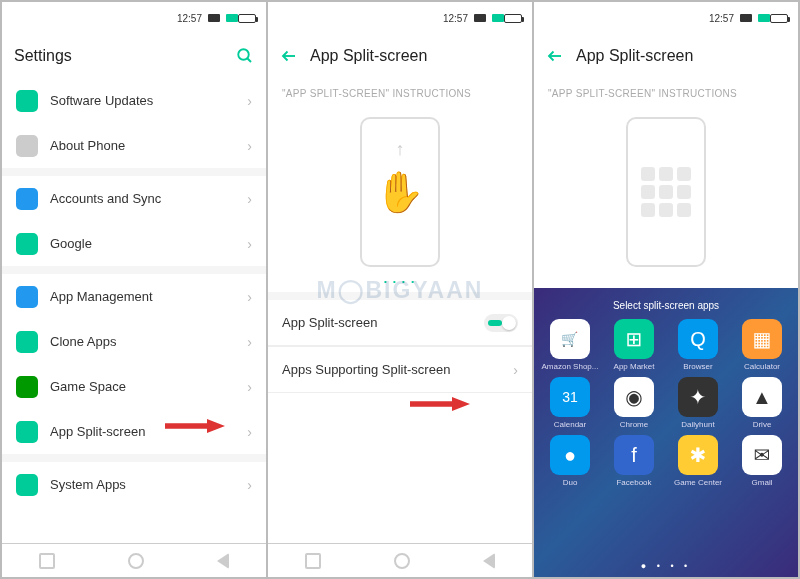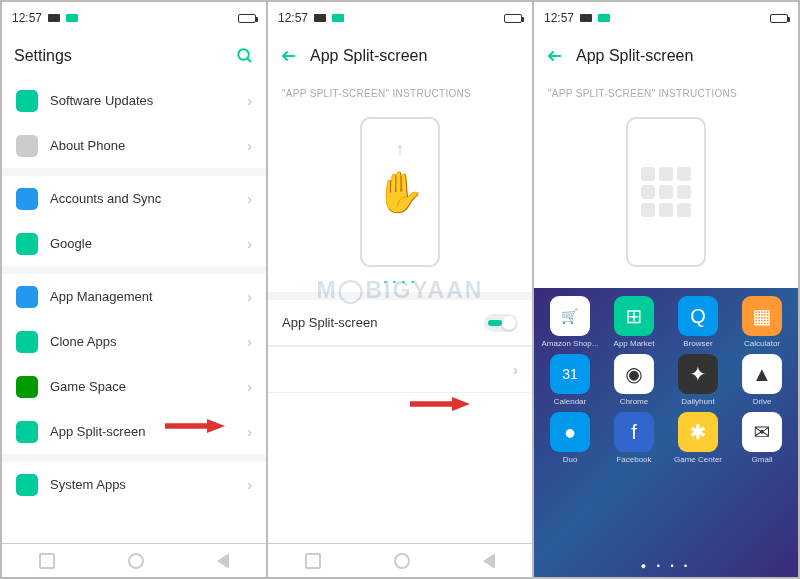--- a/index.html
+++ b/index.html
@@ -1,19 +1,19 @@
 <!DOCTYPE html>
 <html><head>
 <meta charset="utf-8">
 <style>
 *{box-sizing:border-box;margin:0;padding:0}
 body{background:#e8e8e8;font-family:-apple-system,sans-serif;display:flex;justify-content:center;align-items:center;min-height:579px}
 .container{width:800px;height:579px;display:flex;gap:2px;background:#bbb;padding:2px;position:relative}
 .phone{flex:1;background:#fff;display:flex;flex-direction:column;overflow:hidden}
-.statusbar{height:22px;display:flex;align-items:center;padding:16px 10px;font-size:12px;color:#333;justify-content:space-between;background:#fff}
+.statusbar{height:22px;display:flex;align-items:center;padding:16px 10px;font-size:10px;color:#333;justify-content:flex-end;background:#fff}
 .sb-left{display:flex;gap:6px;align-items:center}
 .sb-icon{width:12px;height:8px;background:#333;border-radius:1px}
 .sb-icon.g{background:#0c9}
 .battery{width:18px;height:9px;border:1px solid #333;border-radius:2px;position:relative}
 .battery::after{content:'';position:absolute;right:-3px;top:2px;width:2px;height:5px;background:#333;border-radius:0 1px 1px 0}
 .header{height:44px;display:flex;align-items:center;padding:0 12px;gap:12px}
 .title{font-size:16px;color:#222}
 .back{width:18px;height:18px;color:#0c9}
 .search{margin-left:auto;width:18px;height:18px;color:#0c9}
 .list{flex:1;overflow:hidden}
@@ -155,20 +155,21 @@
     <div class="dots">• • • •</div>
     <div class="sep"></div>
     <div class="list" id="list2">
         <div class="item">
           <span style="max-width:170px">App Split-screen</span>
           <div class="tog on"></div>
         </div>
         <div class="sep" style="height: 1px; background: rgb(238, 238, 238);"></div>
         <div class="sep" style="height: 1px; background: rgb(238, 238, 238);"></div>
         <div class="item">
+          <span style="max-width:170px">Apps Supporting Split-screen</span>
           <span class="chev">›</span>
         </div>
         <div class="sep" style="height: 1px; background: rgb(238, 238, 238);"></div>
       </div>
     <div class="nav">
       <div class="navbtn"></div>
       <div class="navbtn circ"></div>
       <div class="navbtn tri"></div>
     </div>
   </div>
@@ -199,20 +200,21 @@
             <div></div>
             <div></div>
             <div></div>
             <div></div>
             <div></div>
             <div></div>
           </div>
       </div>
     </div>
     <div class="drawer">
+      <div class="dtitle">Select split-screen apps</div>
       <div class="dgrid" id="dgrid">
           <div class="dapp">
             <div class="ic" style="background:#fff;color:#333;font-size:14px">🛒</div>
             <div class="lb">Amazon Shop...</div>
           </div>
           <div class="dapp">
             <div class="ic" style="background:#0c9;color:#fff;font-size:20px">⊞</div>
             <div class="lb">App Market</div>
           </div>
           <div class="dapp">

